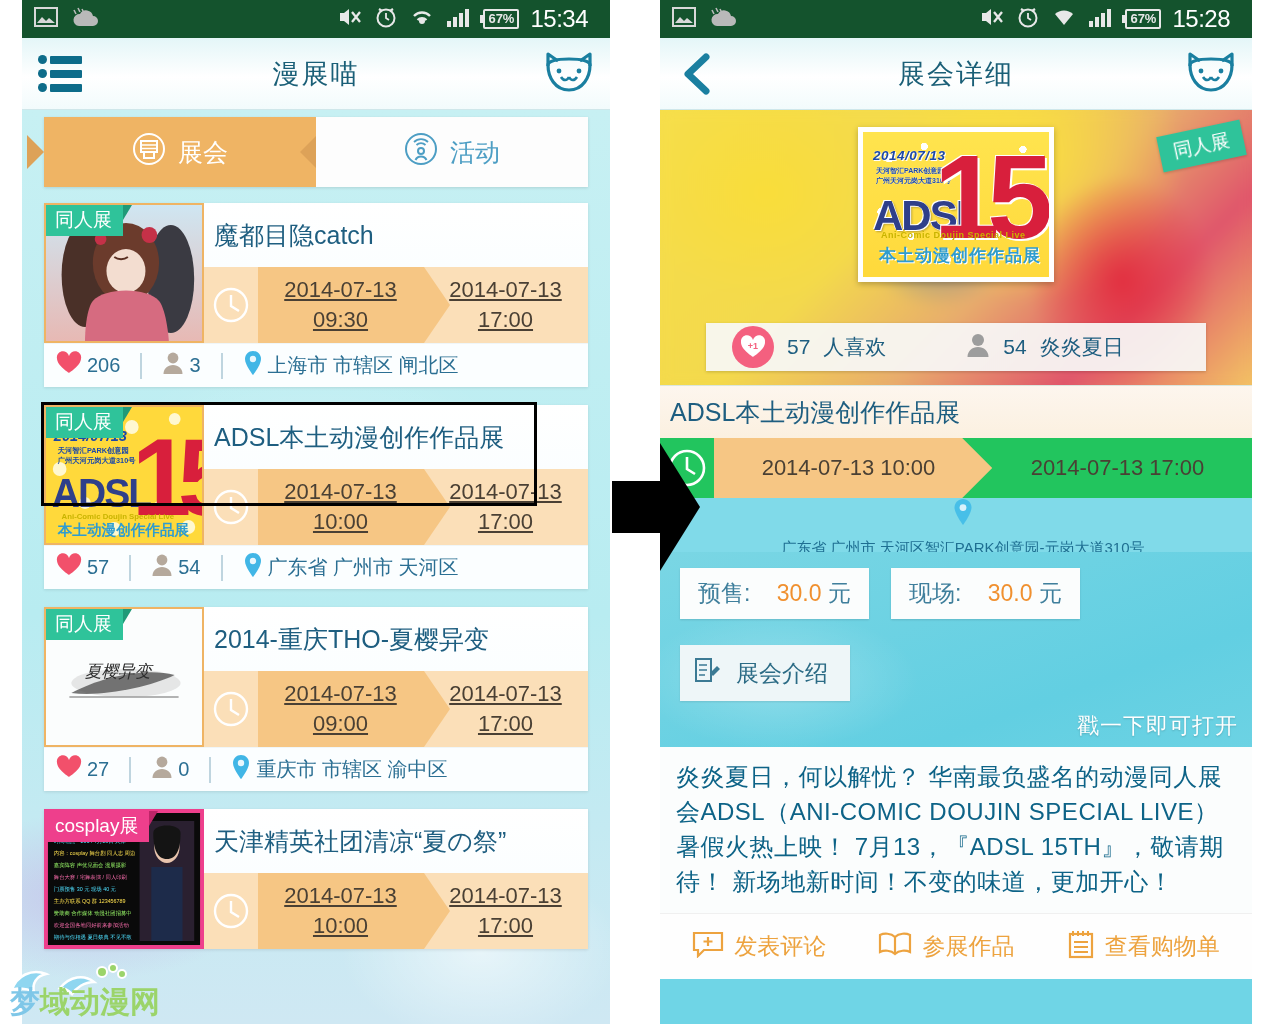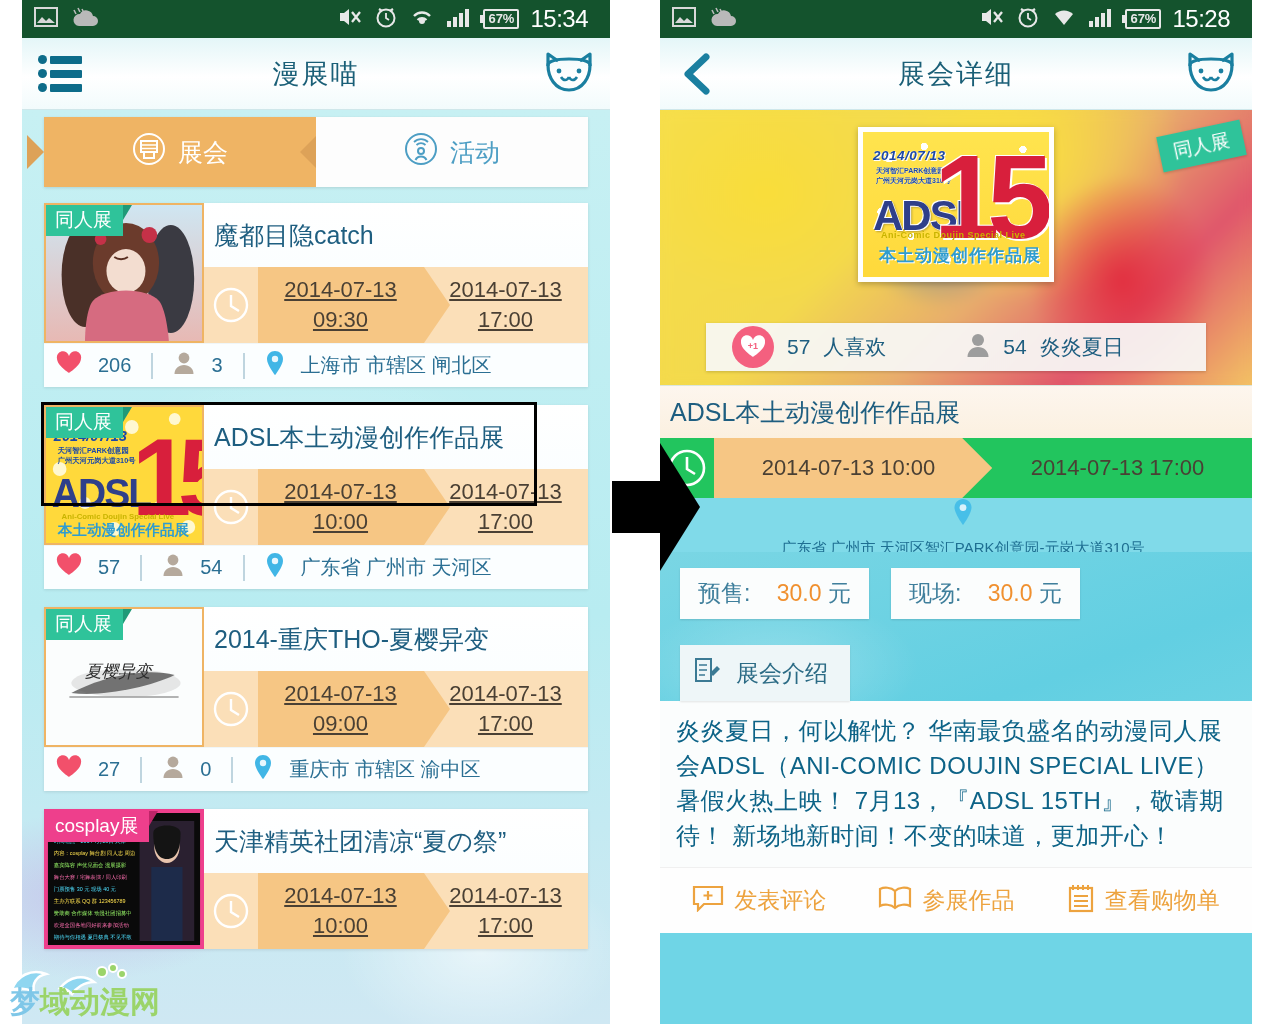--- a/index.html
+++ b/index.html
@@ -106,21 +106,21 @@
           font-size: 22px; color: #4a4034; line-height: 30px; z-index: 2; text-decoration: underline; }
   .tchev {
     position: absolute; left: 54px; top: 0; bottom: 0; width: 50%;
     background: #f6c684; clip-path: polygon(0 0, calc(100% - 26px) 0, 100% 50%, calc(100% - 26px) 100%, 0 100%);
   }
   .card-foot {
     height: 44px; background: #fbfeff; display: flex; align-items: center;
     padding: 0 8px 0 12px; font-size: 20px; color: #2b6f93;
     border-top: 1px solid #f0f6f8;
   }
-  .foot-cell { display: flex; align-items: center; gap: 16px; }
+  .foot-cell { display: flex; align-items: center; gap: 5px; }
   .foot-div { width: 2px; height: 26px; background: #bfd5df; margin: 0 20px; }
   .sel-box{
     position:absolute; left:-3px; top:-3px; width:496px; height:104px;
     border:3px solid #000; z-index:20; pointer-events:none;
   }
 
   
   #bigarrow { position: absolute; left: 612px; top: 443px; width: 88px; height: 128px; z-index: 40; }
 
   
@@ -808,20 +808,21 @@
           <span>
             <svg width="26" height="28" viewBox="0 0 26 28">
                 <rect x="2" y="3" width="15" height="22" fill="none" stroke="#3b7a94" stroke-width="2"></rect>
                 <path d="M5 9h8M5 14h8M5 19h6" stroke="#3b7a94" stroke-width="1.6"></path>
                 <path d="M16 17l7-7 3 3-7 7z" fill="#3b7a94"></path>
               </svg>
           </span>
           <span>展会介绍</span>
         </div>
 
+        <div class="hinttext">戳一下即可打开</div>
 
         <div class="desc">炎炎夏日，何以解忧？ 华南最负盛名的动漫同人展会ADSL（ANI-COMIC DOUJIN SPECIAL LIVE）暑假火热上映！ 7月13，『ADSL 15TH』，敬请期待！ 新场地新时间！不变的味道，更加开心！</div>
 
         <div class="actionbar">
           <div class="action">
             <span>
               <svg width="32" height="28" viewBox="0 0 32 28">
                   <path d="M2 3h28v17H12l-6 6v-6H2z" fill="none" stroke="#eda33f" stroke-width="2.2"></path>
                   <path d="M16 7v9M11.5 11.5h9" stroke="#eda33f" stroke-width="2.2"></path>
                 </svg>

